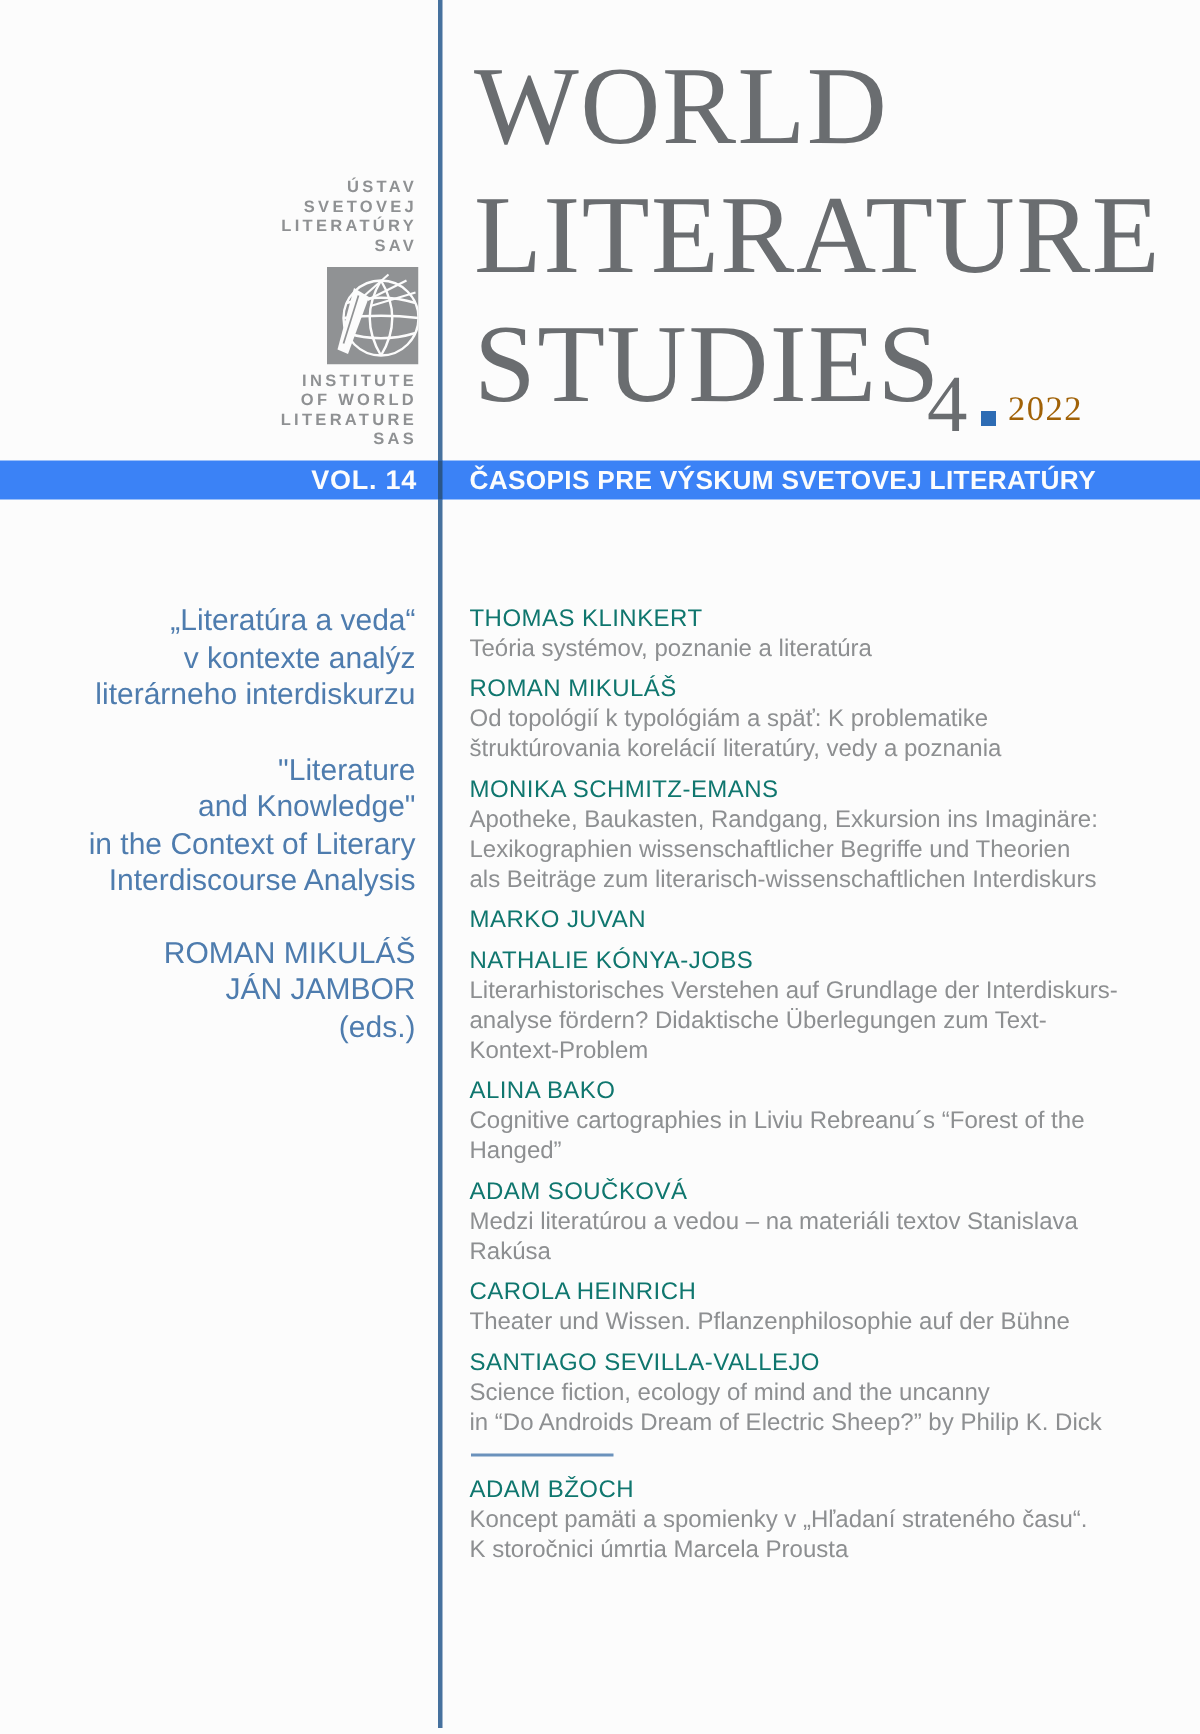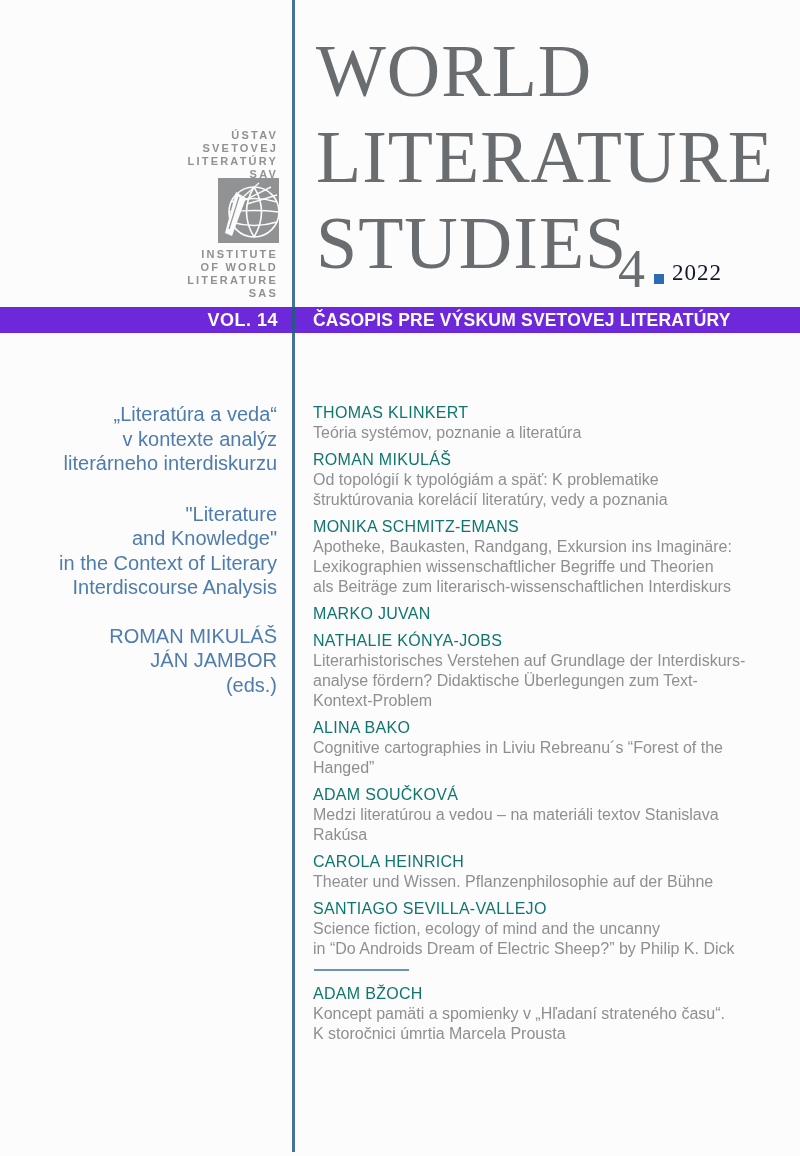--- a/index.html
+++ b/index.html
@@ -8,35 +8,35 @@
   .multiline{white-space:pre-line;}
 
   
   .vline{position:absolute;left:292px;top:0;width:3px;height:1152px;background:#46719E;}
   .vline-dark{position:absolute;left:292px;top:307px;width:3px;height:26px;background:#2A568A;z-index:3;}
 
   
   .publisher{position:absolute;left:0;top:0;width:278px;text-align:right;color:#8F9193;}
   .pub-text{position:absolute;right:0;width:278px;font-size:11px;font-weight:bold;
             letter-spacing:2.2px;line-height:13px;color:#8F9193;}
-  .pub-sk{top:129px;margin-left:41px;}
+  .pub-sk{top:119px;margin-left:41px;}
   .pub-en{top:248px;}
   .logo{position:absolute;left:218px;top:178px;}
 
   
   .masthead{position:absolute;left:316px;top:28px;margin:0;font-family:"Liberation Serif",serif;
             font-weight:normal;font-size:74px;line-height:86px;letter-spacing:1px;color:#6A6D70;}
   .issue-no{position:absolute;left:618px;top:242px;font-family:"Liberation Serif",serif;
             font-size:54px;color:#6A6D70;line-height:1;}
   .issue-dot{position:absolute;left:654px;top:274px;width:10px;height:10px;background:#2D6CB4;}
   .issue-year{position:absolute;left:672px;top:261px;font-family:"Liberation Serif",serif;
-            font-size:23px;color:#0f172a;line-height:1;letter-spacing:1px;}
+            font-size:23px;color:#a16207;line-height:1;letter-spacing:1px;}
 
   
-  .band{position:absolute;left:0;top:307px;width:800px;height:26px;background:#6d28d9;z-index:2;}
+  .band{position:absolute;left:0;top:307px;width:800px;height:26px;background:#3b82f6;z-index:2;}
   .band-vol{position:absolute;left:0;top:0;width:278px;text-align:right;color:#FBFCFD;
             font-size:18px;font-weight:bold;line-height:26px;letter-spacing:0.5px;}
   .band-sub{position:absolute;left:313px;top:0;color:#FBFCFD;font-size:17.5px;font-weight:bold;
             line-height:26px;letter-spacing:0.2px;}
 
   
   .theme{position:absolute;left:0;top:402px;width:277px;text-align:right;color:#4E7CAE;
          font-size:20px;line-height:24.5px;font-weight:500;}
   .theme-en{margin-top:26px;}
   .theme-eds{margin-top:24px;}

